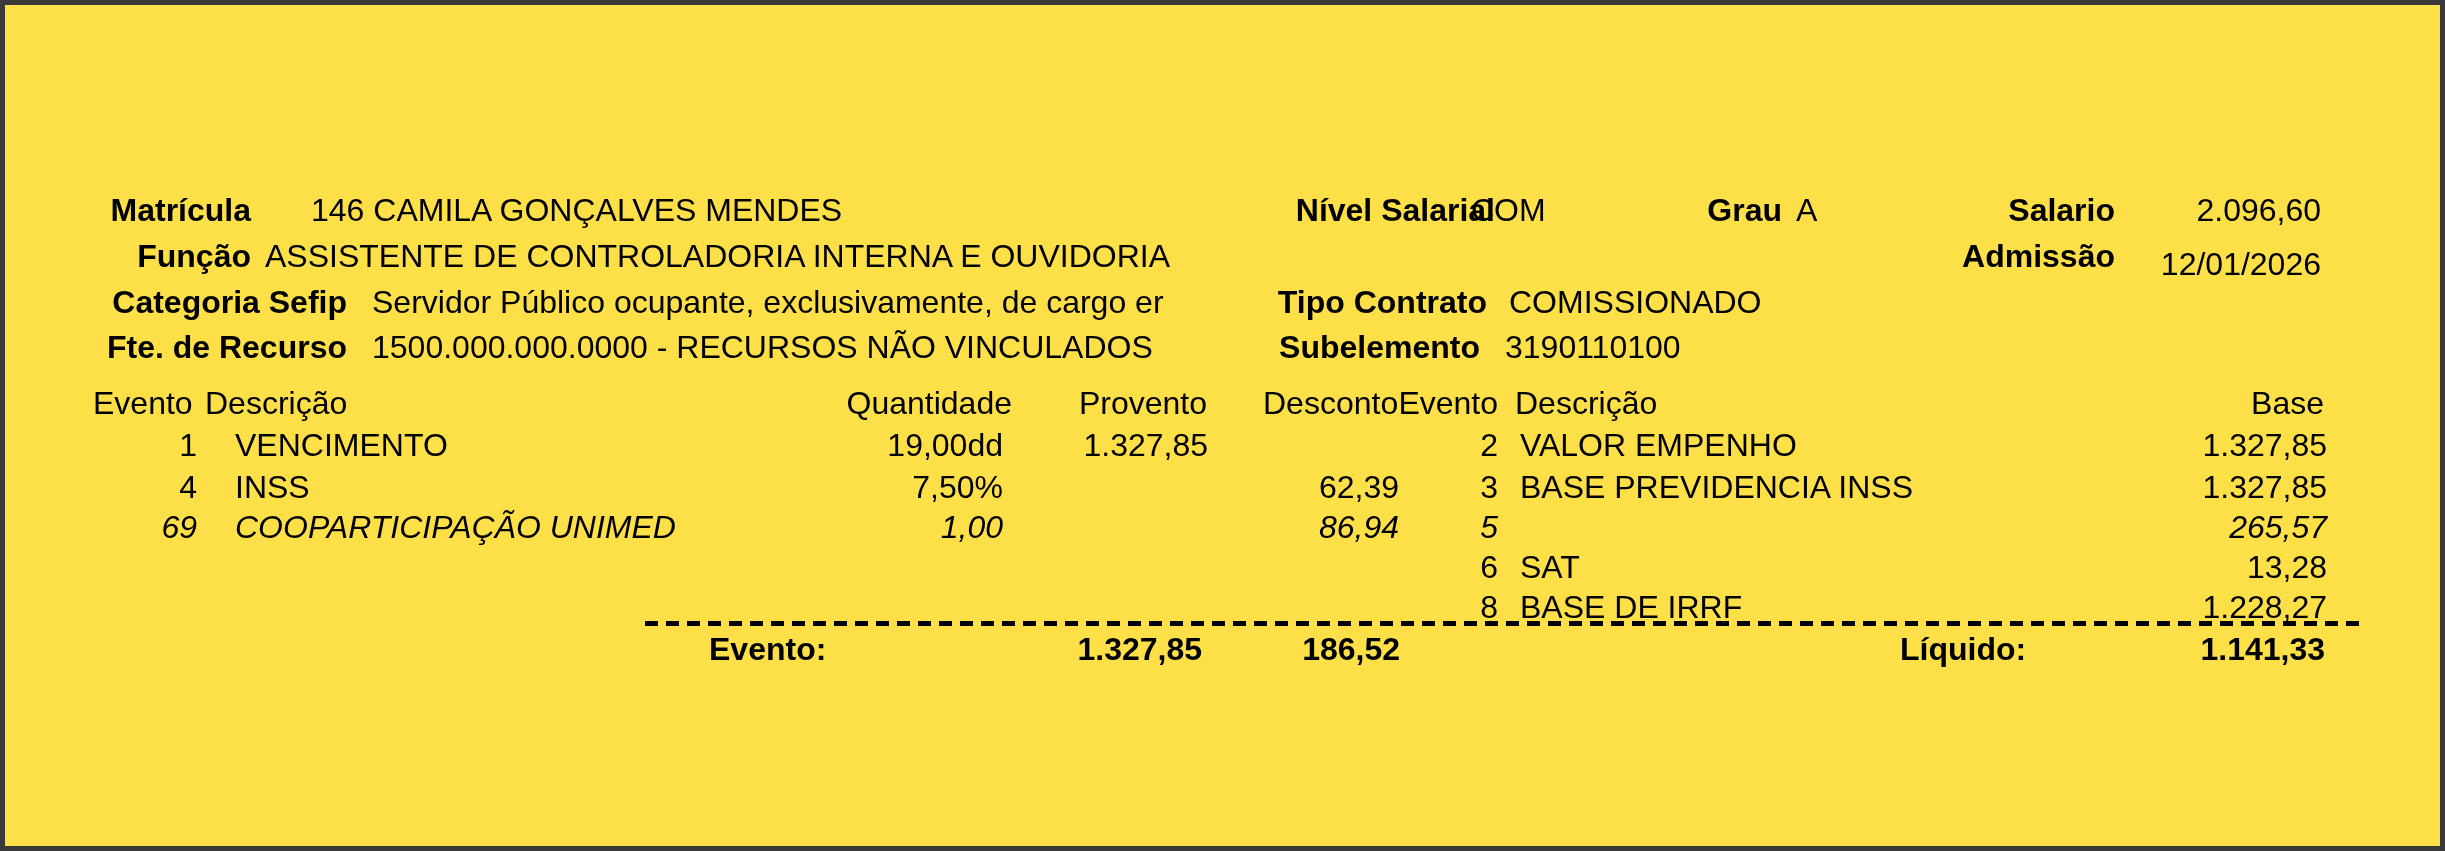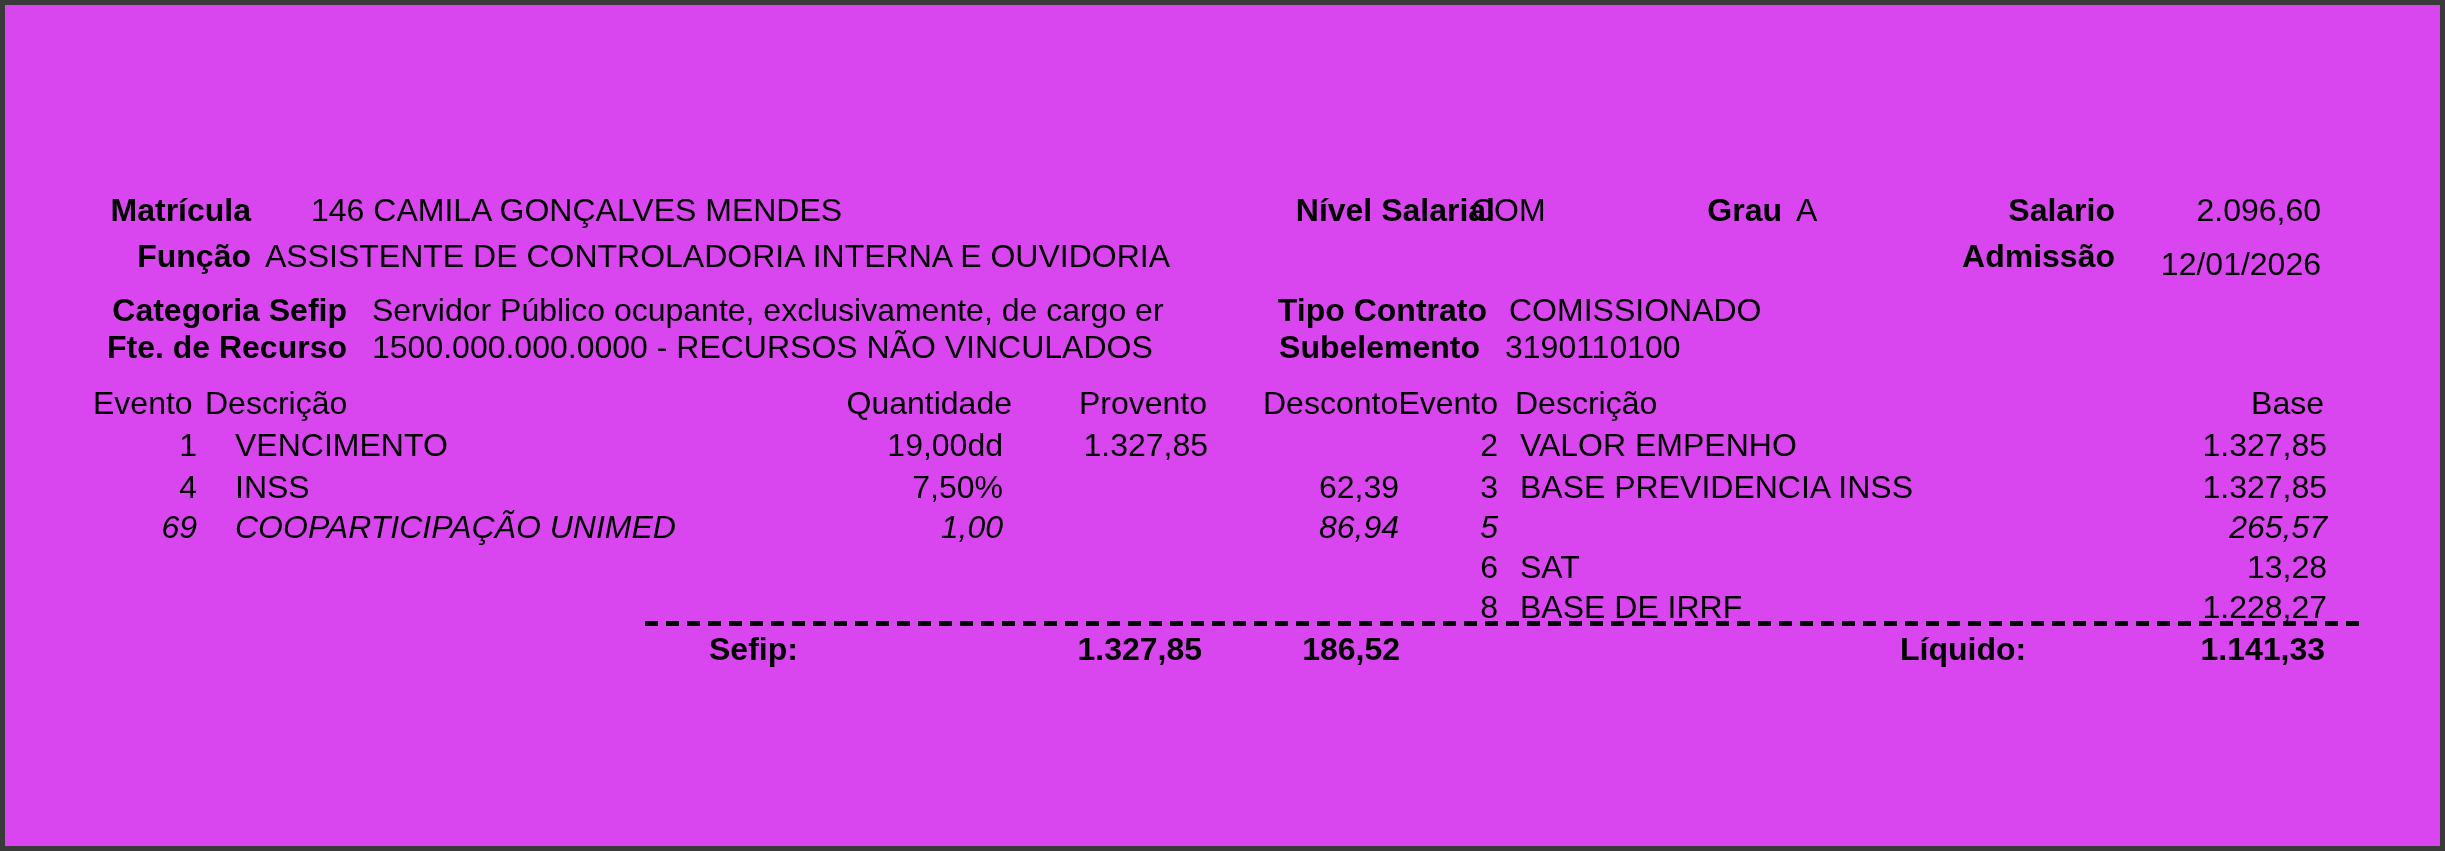--- a/index.html
+++ b/index.html
@@ -5,36 +5,36 @@
   html, body {
     margin: 0;
     padding: 0;
     background: #ffffff;
   }
   .page {
     position: relative;
     width: 2445px;
     height: 851px;
     box-sizing: border-box;
-    background: #d946ef;
+    background: #fde047;
     border: 5px solid #3a3a3a;
     font-family: "Liberation Sans", "DejaVu Sans", sans-serif;
     font-size: 32px;
     color: #000000;
     overflow: hidden;
   }
   .abs { position: absolute; white-space: nowrap; height: 40px; line-height: 40px; }
   .lbl { font-weight: 700; }
   .bold { font-weight: 700; }
   .clip { overflow: hidden; }
 
   
   .fr1 { top: 185px; }
   .fr2 { top: 231px; }
-  .fr3 { top: 277px; margin-top: 8px; }
+  .fr3 { top: 277px; }
   .fr4 { top: 322px; }
 
   
   .trow { position: absolute; left: 0; width: 100%; height: 40px; }
   .t-head { top: 378px; }
   .t-r0 { top: 420px; }
   .t-r1 { top: 462px; }
   .t-r2 { top: 502px; font-style: italic; }
   .t-r3 { top: 542px; }
   .t-r4 { top: 582px; }
@@ -174,20 +174,20 @@
     <span class="cell c-prov"></span>
     <span class="cell c-desc"></span>
     <span class="cell c-ev2">8</span>
     <span class="cell c-d2">BASE DE IRRF</span>
     <span class="cell c-base">1.228,27</span>
   </div>
 
   <div class="dashed-line"></div>
 
   <div class="trow t-tot">
-    <span class="cell bold tt-label">Sefip:</span>
+    <span class="cell bold tt-label">Evento:</span>
     <span class="cell bold tt-prov">1.327,85</span>
     <span class="cell bold tt-desc">186,52</span>
     <span class="cell bold tt-liq-lbl">Líquido:</span>
     <span class="cell bold tt-liq">1.141,33</span>
   </div>
 
 </div>
 
 </body></html>

